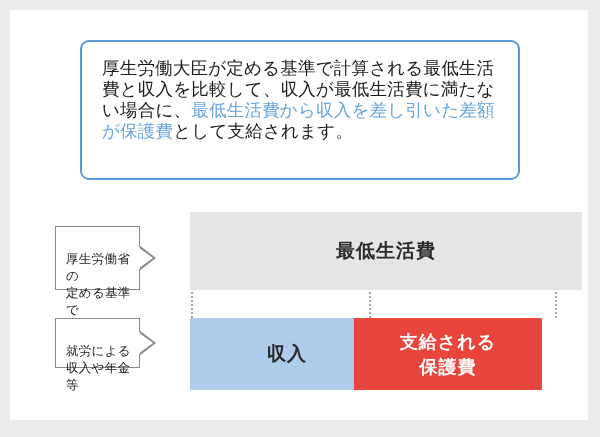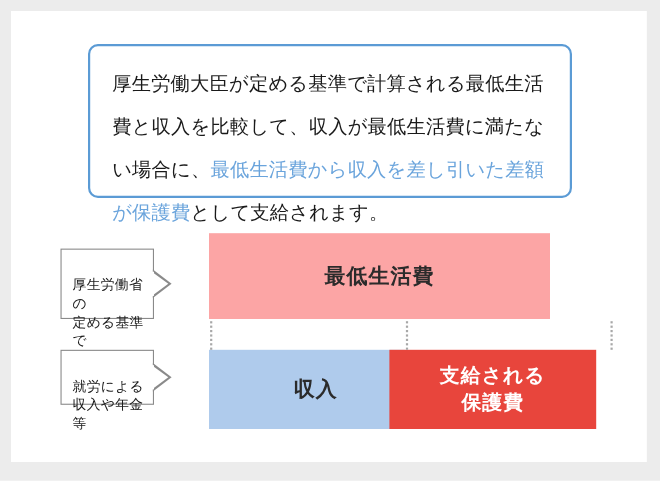--- a/index.html
+++ b/index.html
@@ -33,21 +33,21 @@
     width: 440px;
     height: 140px;
     box-sizing: border-box;
     border: 2px solid #5B9BD5;
     border-radius: 9px;
     background: #ffffff;
     padding: 16px 20px 0 20px;
   }
   .desc-text {
     font-size: 17.5px;
-    line-height: 39px;
+    line-height: 21px;
     color: #1a1a1a;
     letter-spacing: 0.2px;
     margin: 0;
     word-break: break-all;
   }
   .desc-text .hl {
     color: #6AA4DC;
   }
 
   
@@ -64,23 +64,23 @@
     box-sizing: border-box;
     display: flex;
     align-items: center;
     justify-content: center;
     text-align: center;
   }
 
   .bar-minimum {
     left: 180px;
     top: 202px;
-    width: 310px;
+    width: 392px;
     height: 78px;
-    background: #fca5a5;
+    background: #e5e5e5;
   }
   .bar-minimum .bar-label {
     font-size: 19px;
     font-weight: bold;
     color: #2b2b2b;
     letter-spacing: 1px;
   }
 
   .bar-income {
     left: 180px;

